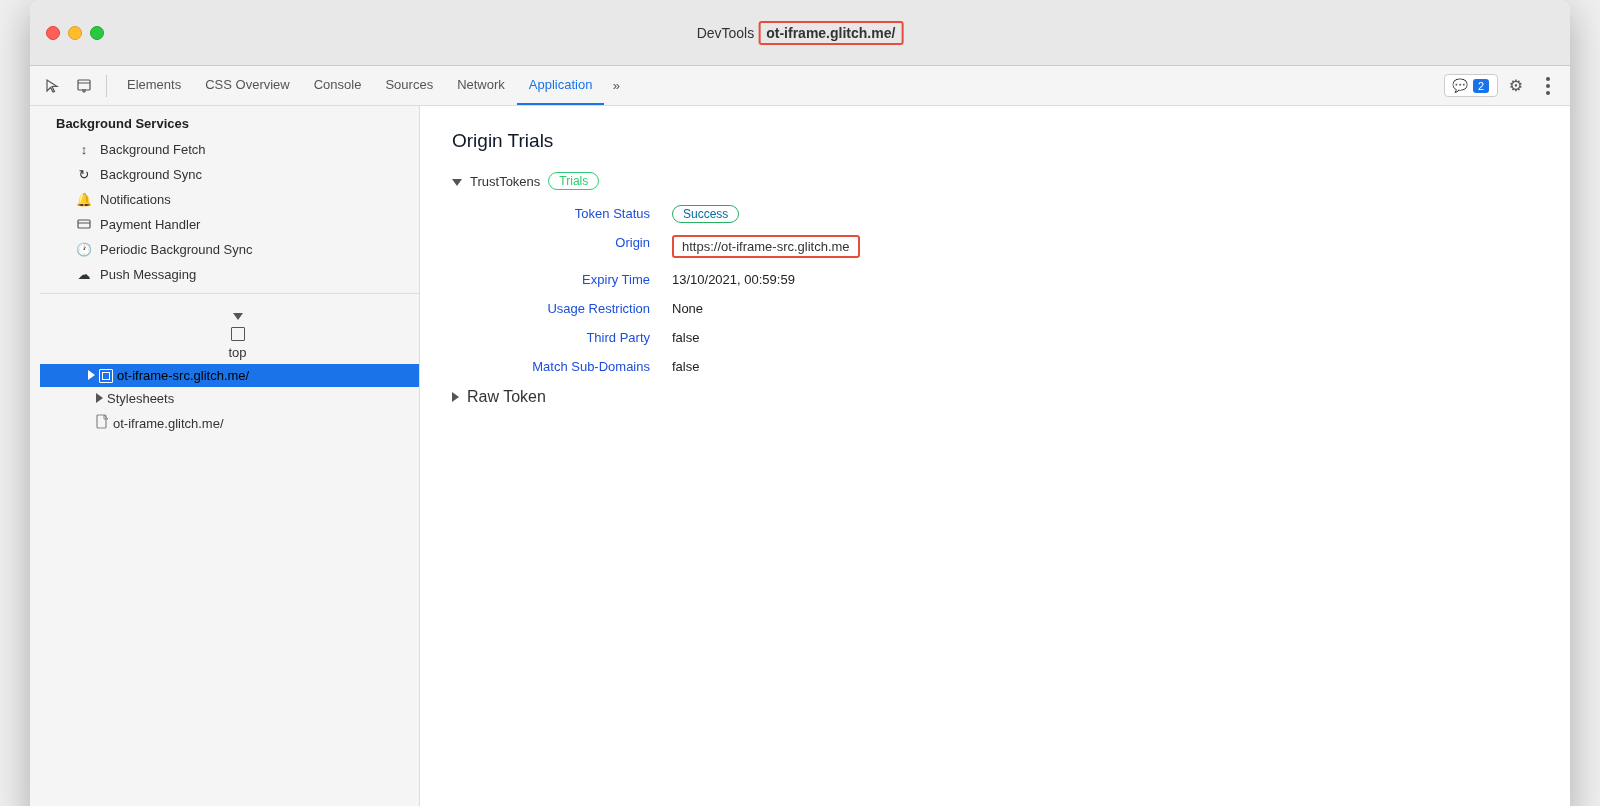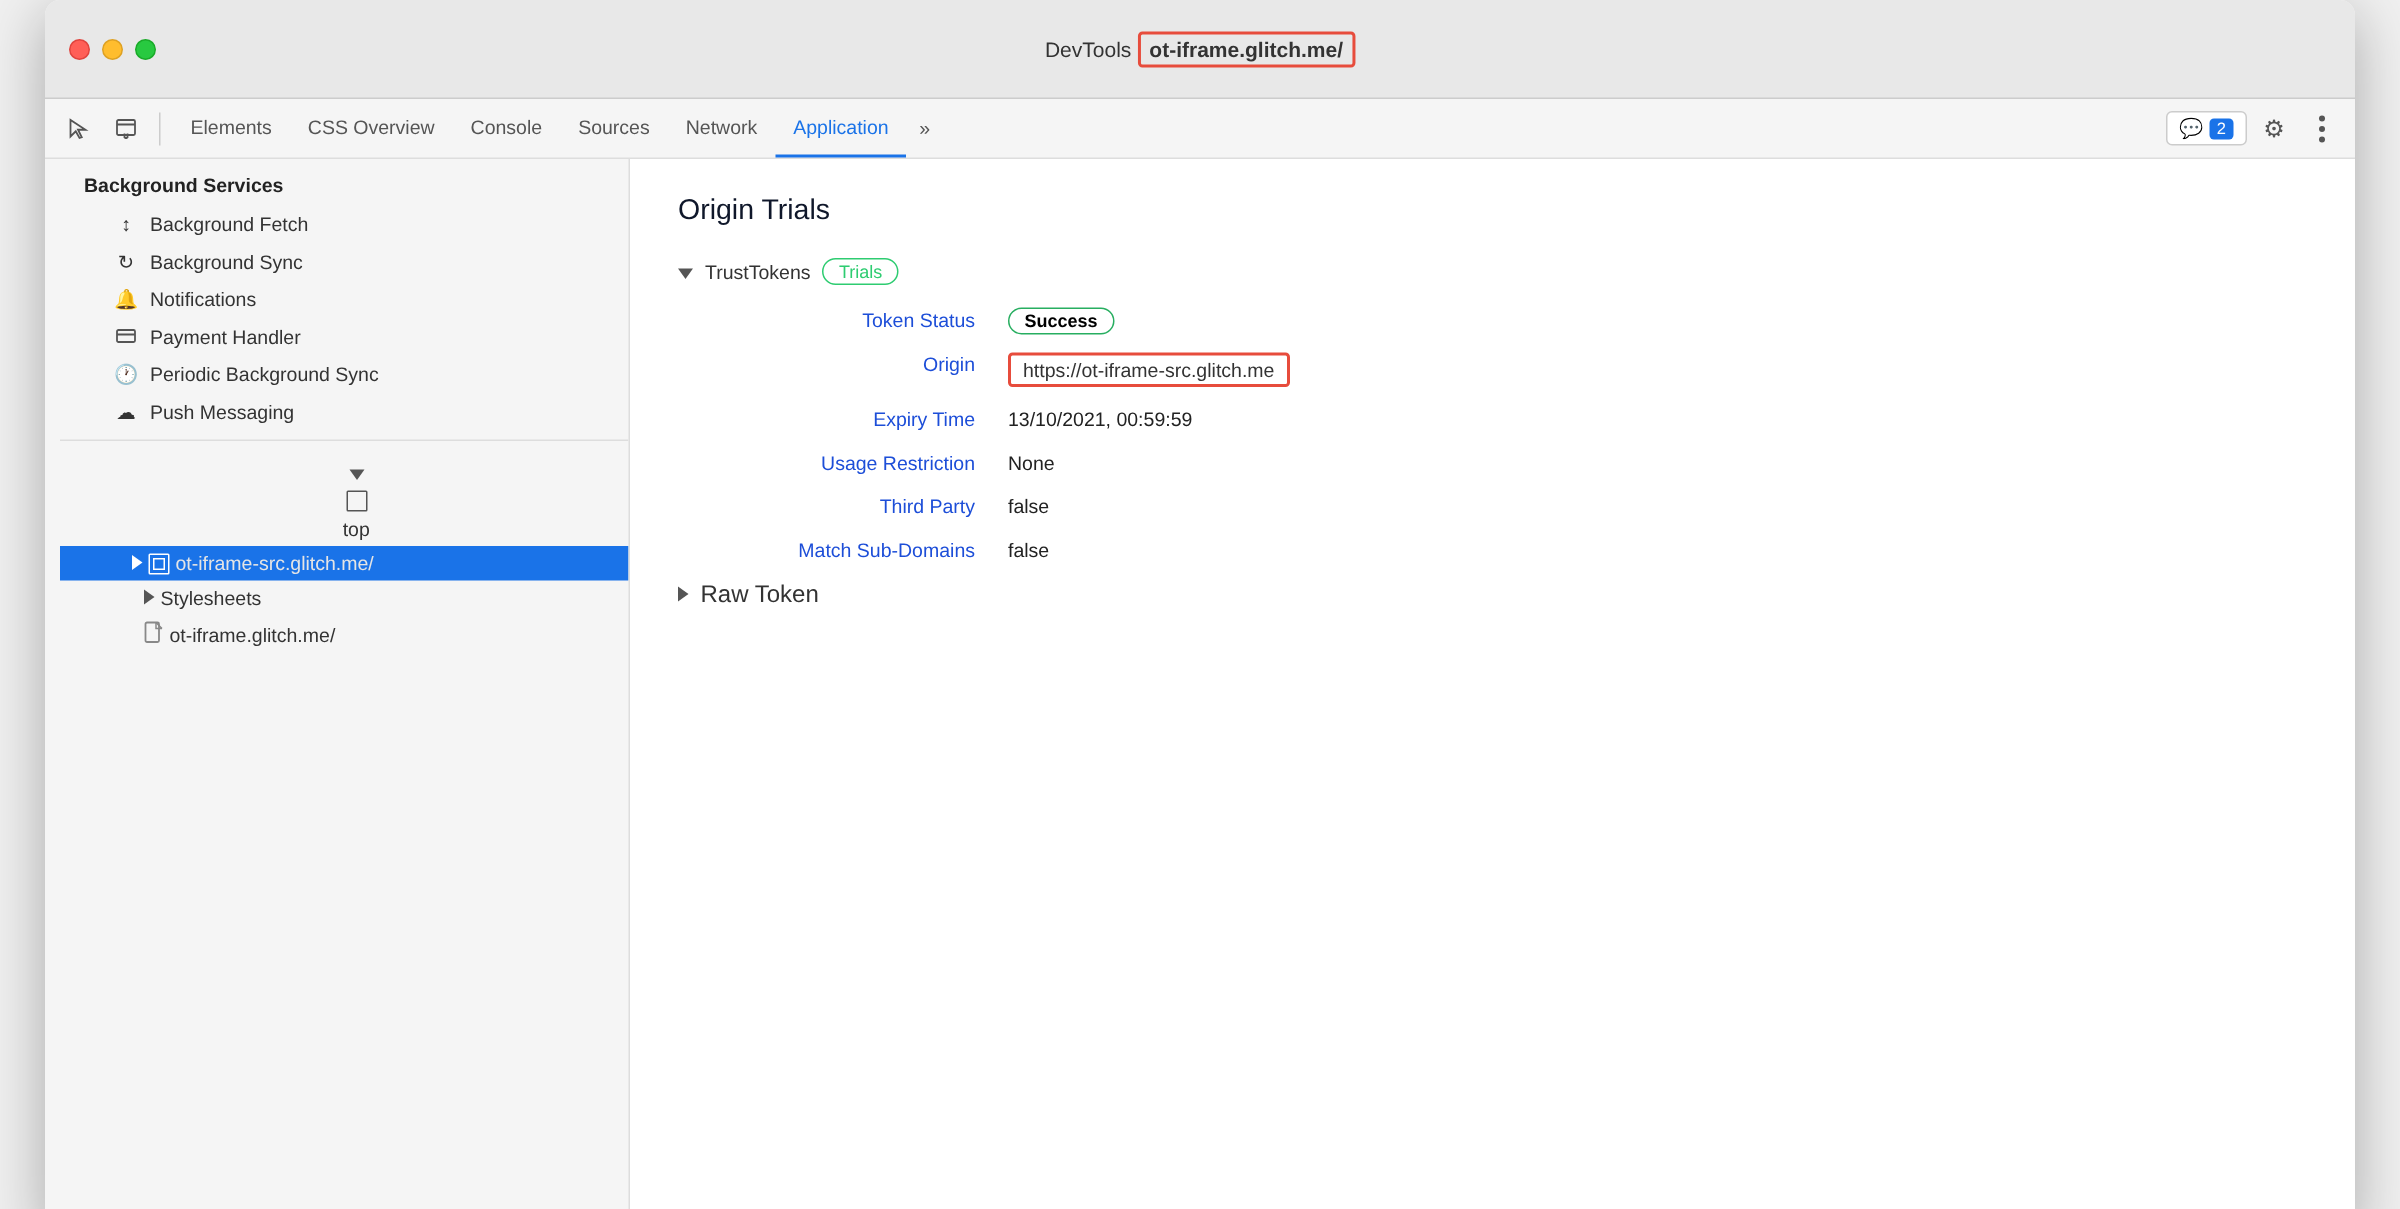--- a/index.html
+++ b/index.html
@@ -199,21 +199,21 @@
       display: flex;
       align-items: center;
       gap: 4px;
       padding: 4px 16px 4px 20px;
       cursor: pointer;
       color: #333;
       font-size: 13px;
     }
     .frames-row.active {
       background: #1a73e8;
-      color: #e5e5e5;
+      color: #000000;
     }
     .frames-row.indent1 { padding-left: 32px; flex-direction: column; }
     .frames-row.indent2 { padding-left: 48px; }
     .frames-row.indent3 { padding-left: 56px; }
 
     .triangle-right {
       width: 0; height: 0;
       border-top: 5px solid transparent;
       border-bottom: 5px solid transparent;
       border-left: 7px solid #555;
@@ -258,25 +258,25 @@
       color: #2ecc71;
       border-radius: 12px;
       padding: 1px 10px;
       font-size: 12px;
       font-weight: 500;
     }
 
     .badge-success {
       background: #fff;
       border: 1.5px solid #27ae60;
-      color: #000000;
+      color: #0369a1;
       border-radius: 12px;
       padding: 1px 10px;
       font-size: 12px;
-      font-weight: 700;
+      font-weight: 400;
     }
 
     .detail-table {
       margin-left: 40px;
       margin-top: 4px;
     }
 
     .detail-row {
       display: flex;
       align-items: flex-start;

